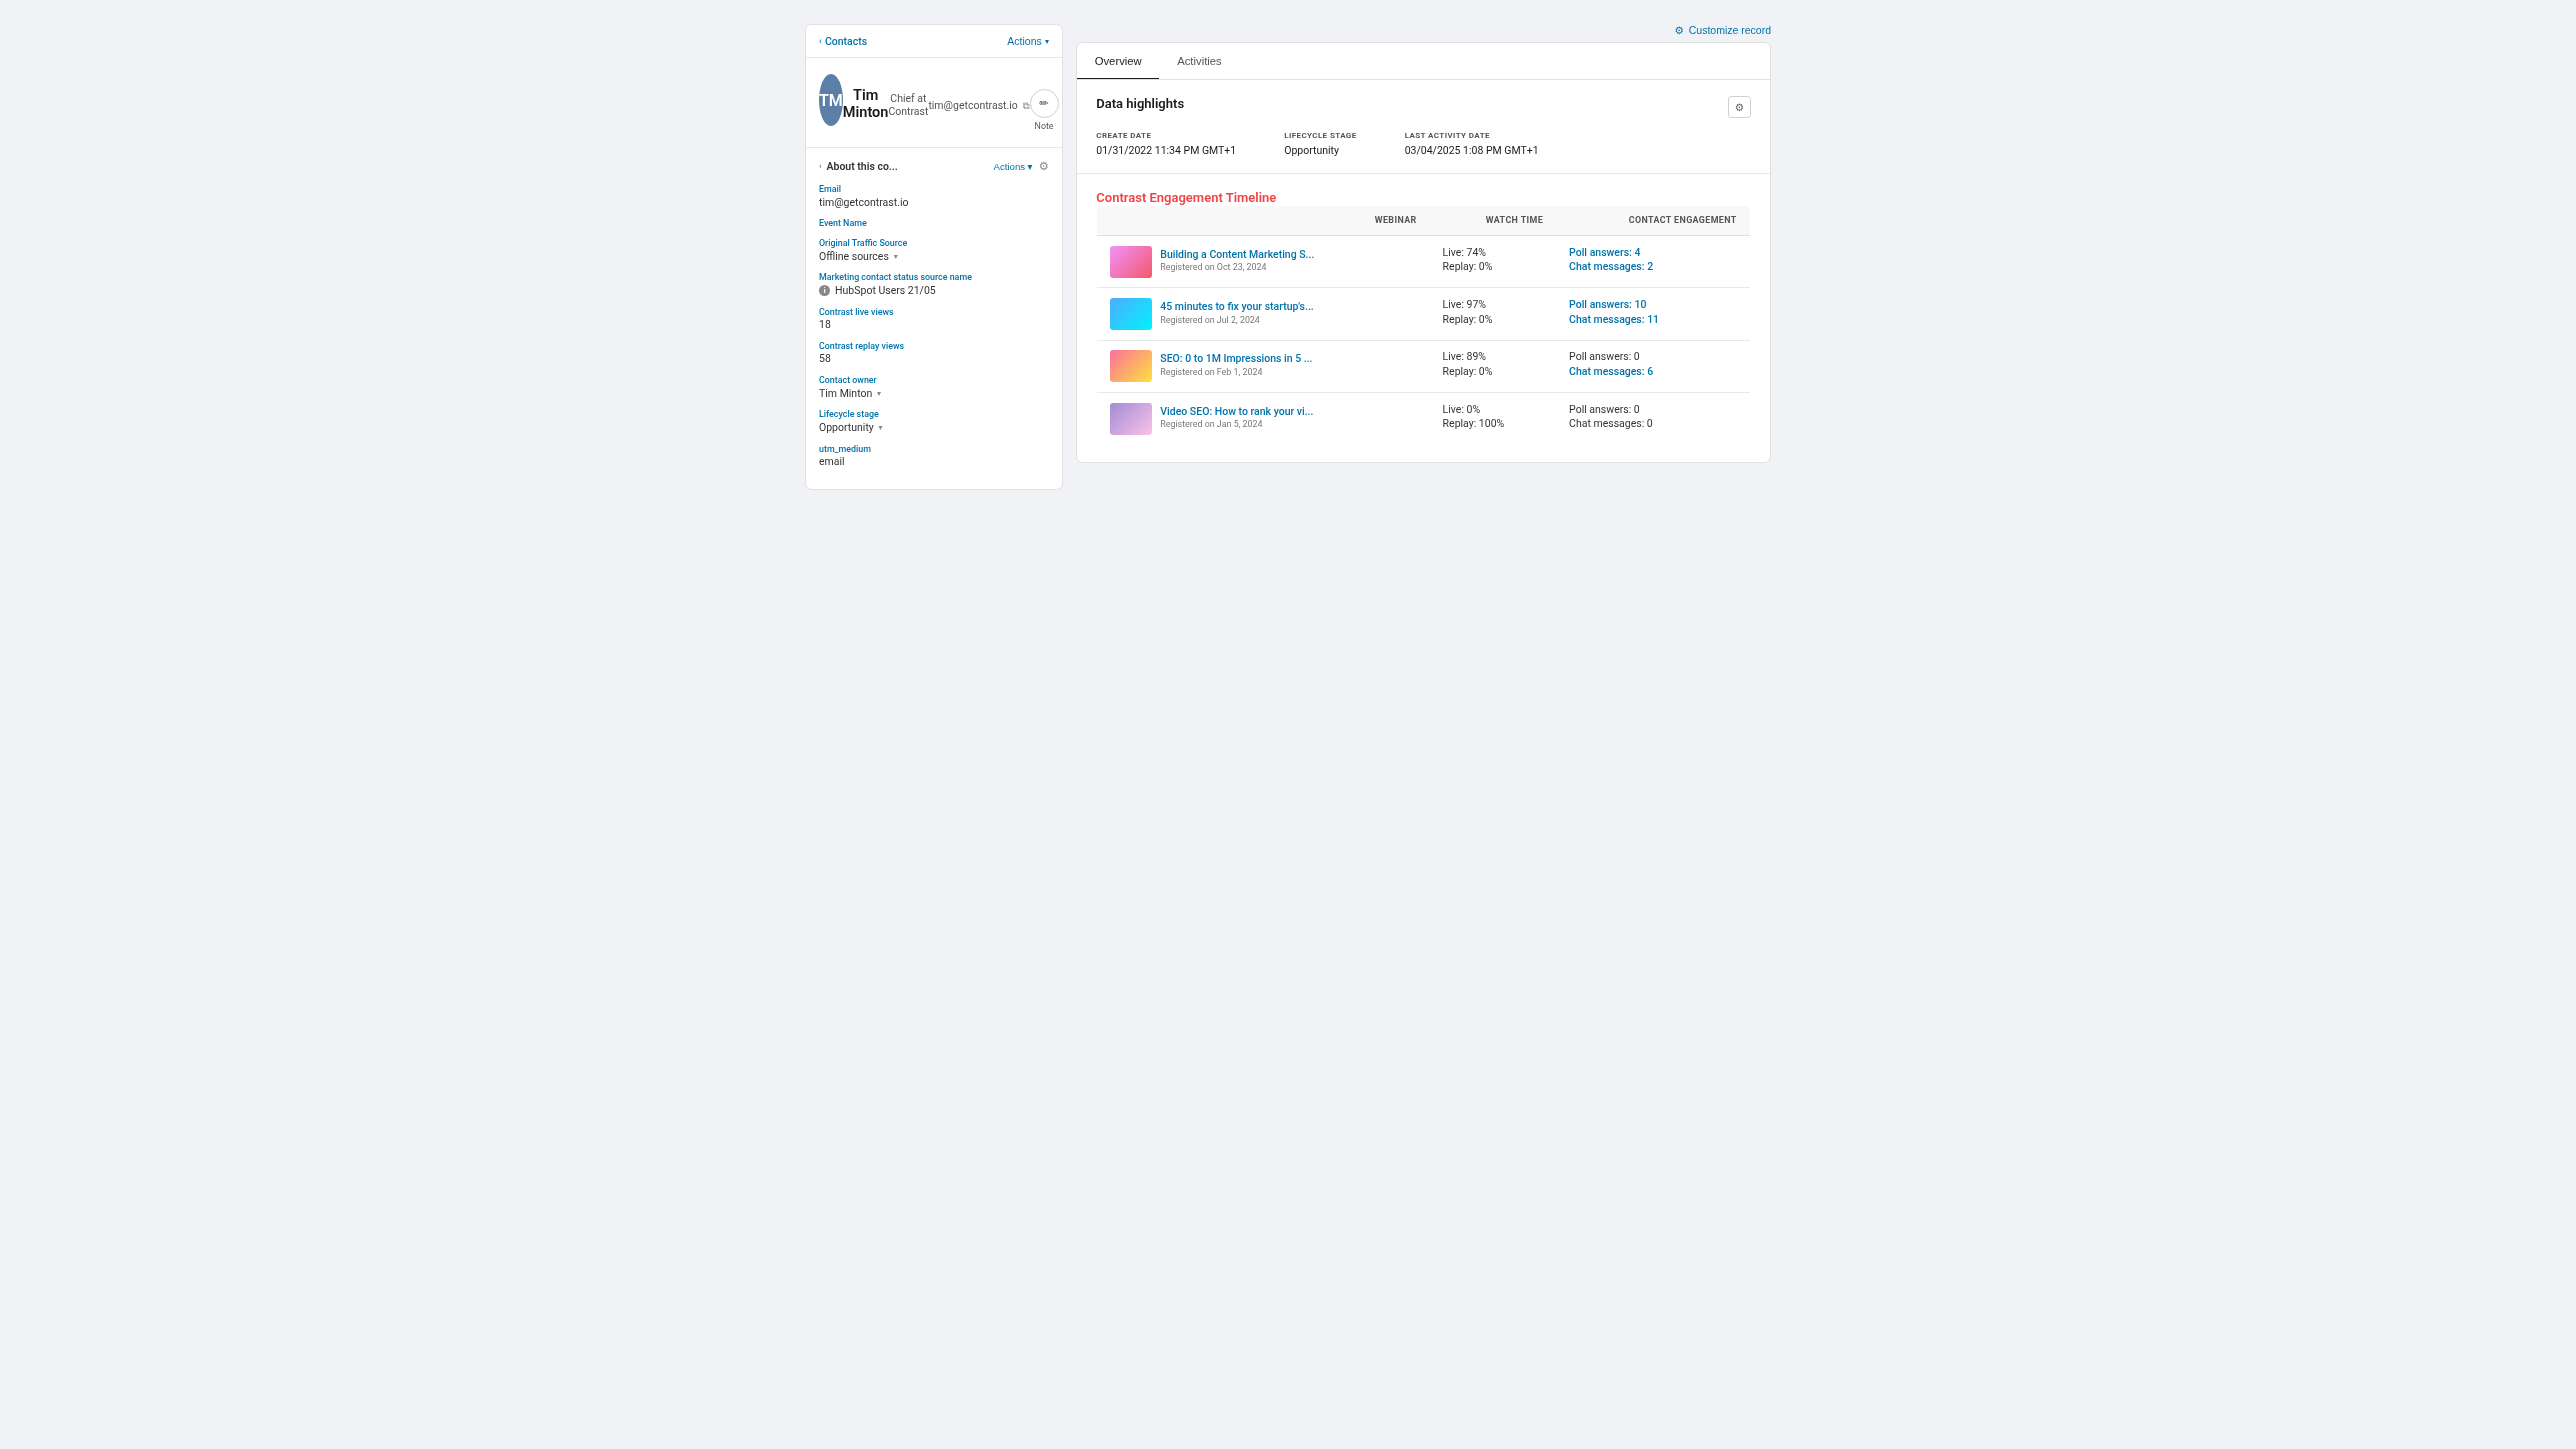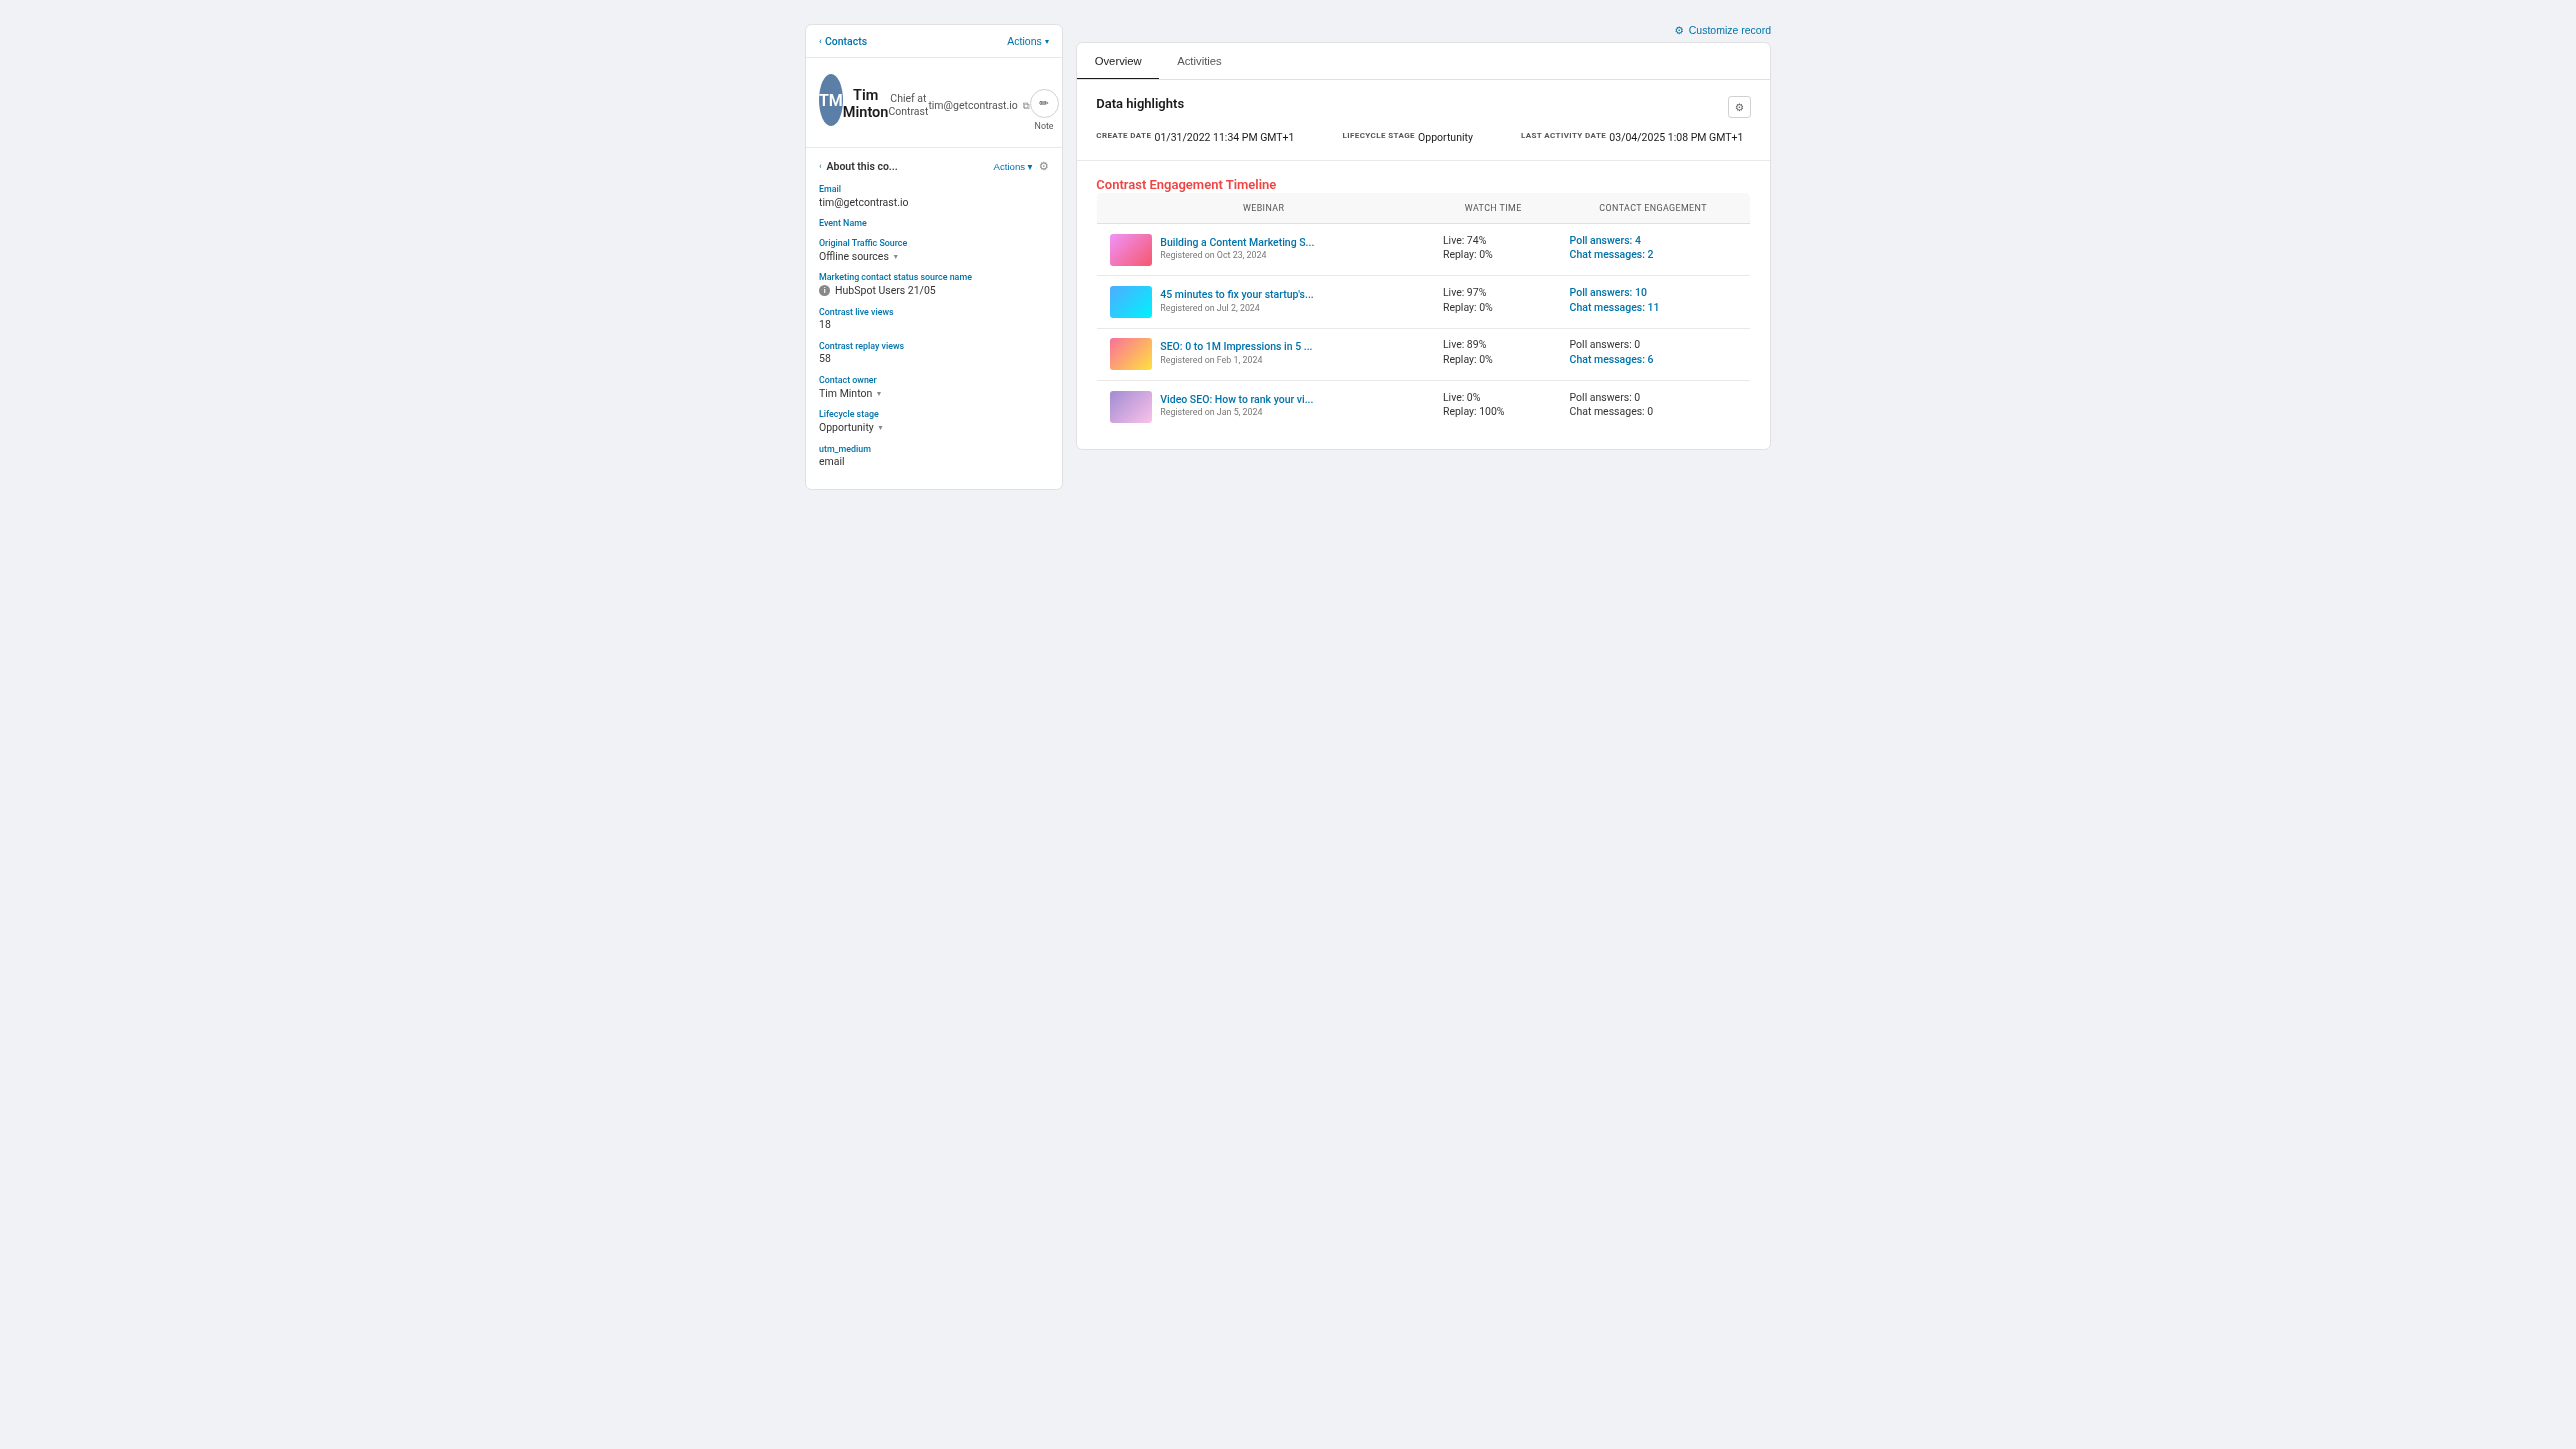--- a/index.html
+++ b/index.html
@@ -300,21 +300,21 @@
       cursor: pointer;
       color: #666;
       font-size: 10.5px;
     }
     .highlights-grid {
       display: flex;
       gap: 48px;
     }
     .highlight-item {
       display: flex;
-      flex-direction: row;
+      flex-direction: column;
       gap: 3.2px;
     }
     .highlight-col-label {
       font-size: 8px;
       font-weight: 700;
       color: #555;
       letter-spacing: 0.4px;
       text-transform: uppercase;
     }
     .highlight-col-value {
@@ -336,23 +336,23 @@
       border-collapse: collapse;
       border: 0.8px solid #e0e0e0;
       border-radius: 4.8px;
       overflow: hidden;
     }
     .engagement-table thead tr {
       background: #f8f8f8;
     }
     .engagement-table th {
       padding: 9.7px 13px;
-      text-align: center;
+      text-align: right;
       font-size: 8.9px;
-      font-weight: 400;
+      font-weight: 700;
       color: #555;
       letter-spacing: 0.4px;
       text-transform: uppercase;
       border-bottom: 0.8px solid #e0e0e0;
     }
     .engagement-table td {
       padding: 9.7px 13px;
       vertical-align: top;
       border-bottom: 0.8px solid #e8e8e8;
     }

